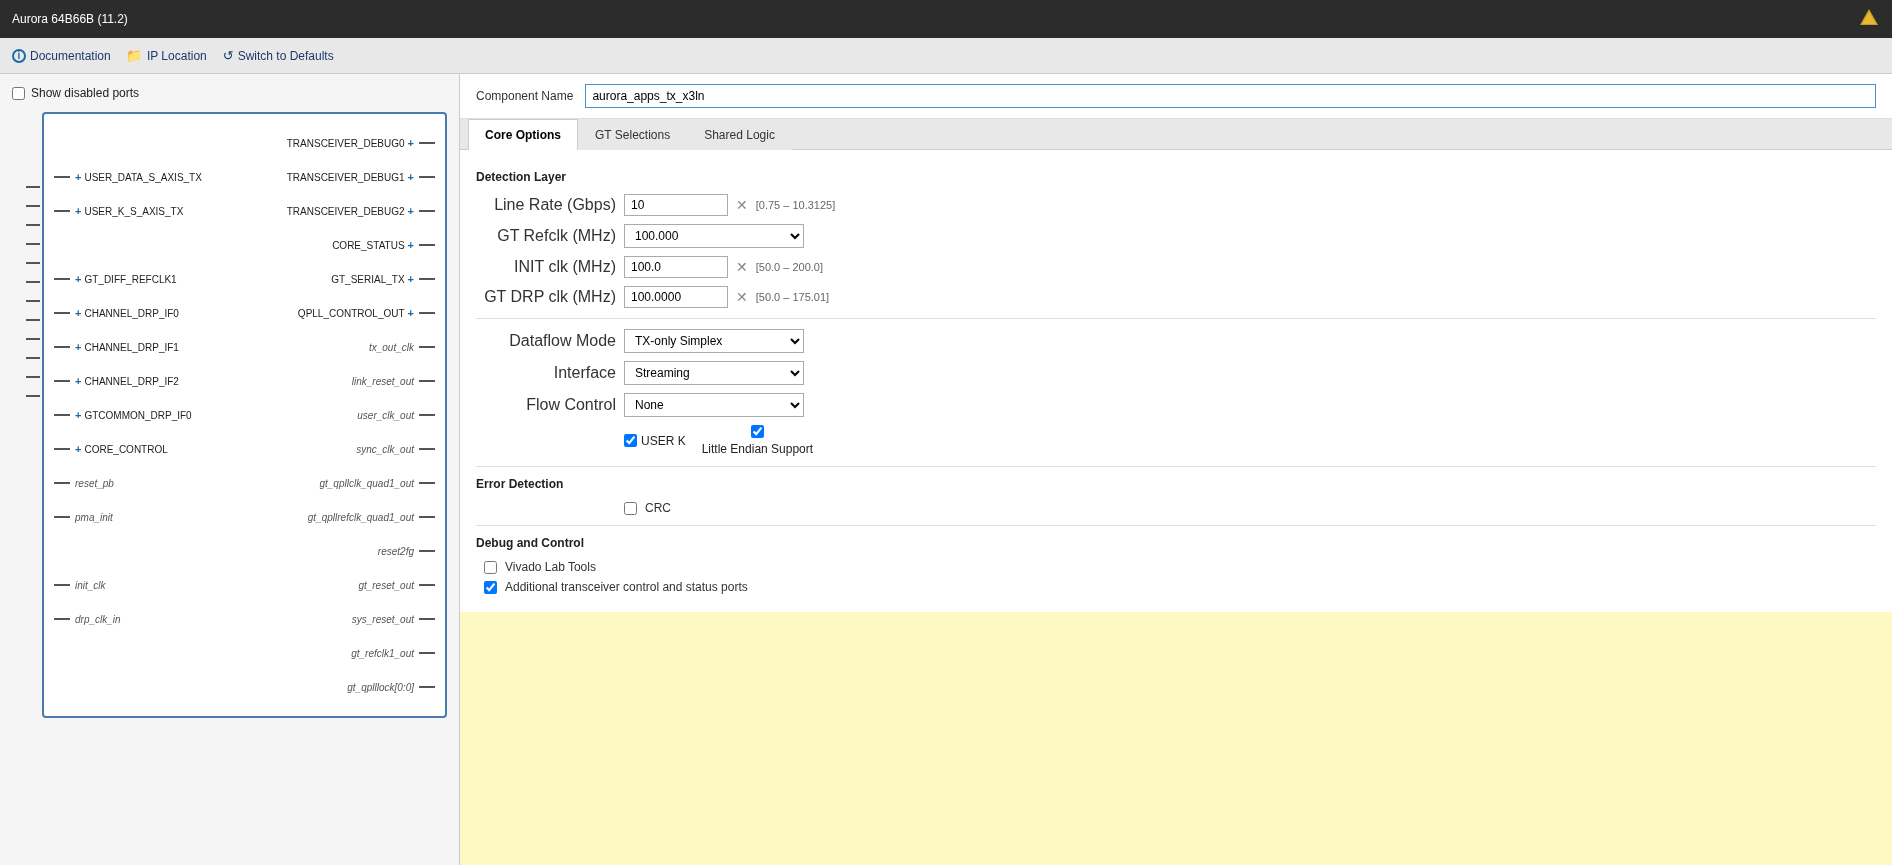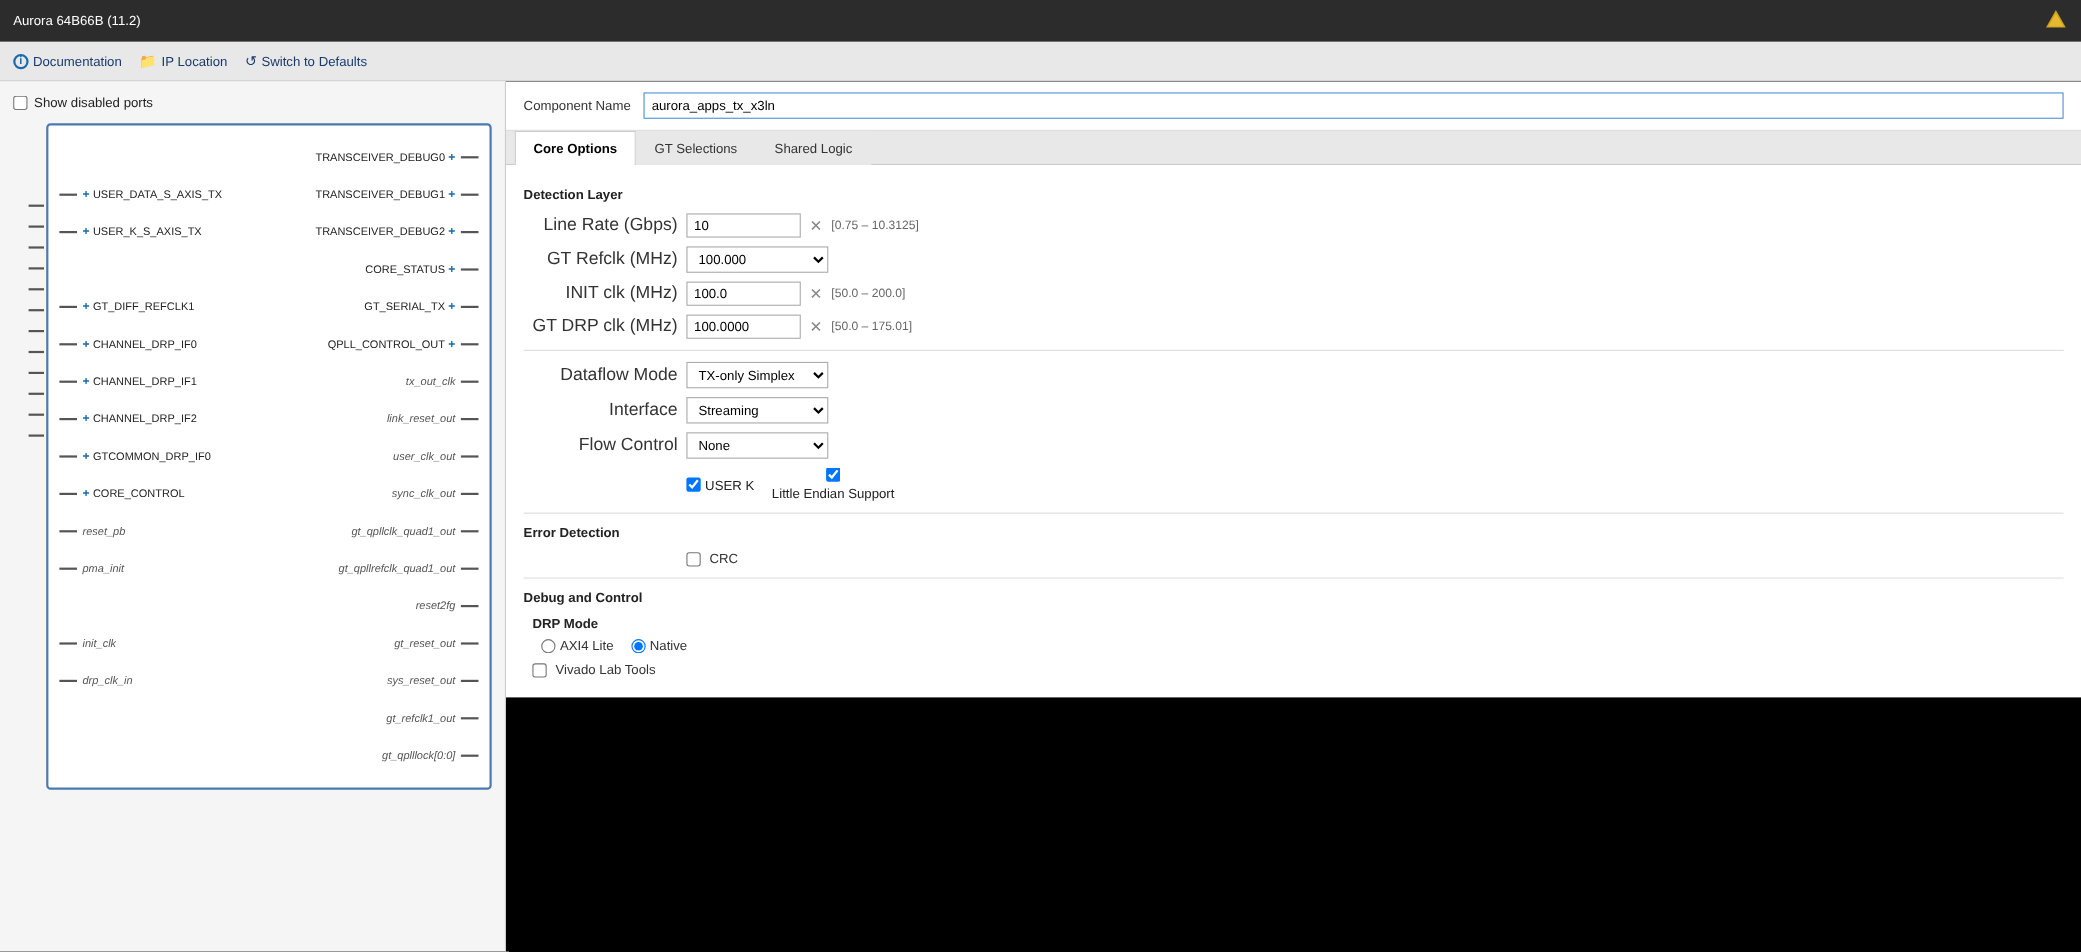--- a/index.html
+++ b/index.html
@@ -90,21 +90,21 @@
     }
     .port-plus {
       color: #1a6aaa; font-weight: bold; font-size: 11px; cursor: pointer;
     }
     .port-name { color: #222; font-size: 10px; }
     .port-name-italic { color: #555; font-style: italic; font-size: 10px; }
 
     
     #right-panel {
       flex: 1;
-      background: #000000;
+      background: #fef9c3;
       overflow: auto;
       padding: 0;
     }
 
     
     .comp-name-bar {
       display: flex; align-items: center;
       padding: 10px 16px;
       background: #fff;
       border-bottom: 1px solid #ddd;
@@ -192,21 +192,21 @@
       color: #888;
       font-size: 14px;
       padding: 0 2px;
     }
 
     select.form-select {
       border: 1px solid #aaa;
       padding: 3px 6px;
       font-size: 12px;
       background: #fff;
-      width: 129px;
+      width: 180px;
       cursor: pointer;
     }
 
     
     .section-divider {
       border: none;
       border-top: 1px solid #ddd;
       margin: 10px 0;
     }
 
@@ -604,36 +604,27 @@
 
       <div class="checkbox-row" style="margin-left: 148px;">
         <input type="checkbox" id="crc" style="">
         <label for="crc">CRC</label>
       </div>
 
       <hr class="section-divider">
 
       <div class="section-header">Debug and Control</div>
 
-      <div style="margin-left: 8px; margin-bottom: 8px;">
-        <div style="font-weight:bold; font-size:12px; margin-bottom:6px;">DRP Mode</div>
-        <div class="radio-row">
-          <div style="display:flex;align-items:center;gap:4px;">
-            <input type="radio" name="drp-mode" id="axi4-lite" style="">
-            <label for="axi4-lite">AXI4 Lite</label>
-          </div>
-          <div style="display:flex;align-items:center;gap:4px;">
-            <input type="radio" name="drp-mode" id="native" checked="" style="">
-            <label for="native">Native</label>
-          </div>
-        </div>
-      </div>
 
       <div class="checkbox-row">
         <input type="checkbox" id="vivado-lab-tools" style="">
         <label for="vivado-lab-tools">Vivado Lab Tools</label>
       </div>
 
+      <div class="checkbox-row">
+        <input type="checkbox" id="additional-transceiver" checked="" style="">
+        <label for="additional-transceiver">Additional transceiver control and status ports</label>
+      </div>
 
     </div>
   </div>
 
 </div>
 
 </body></html>

